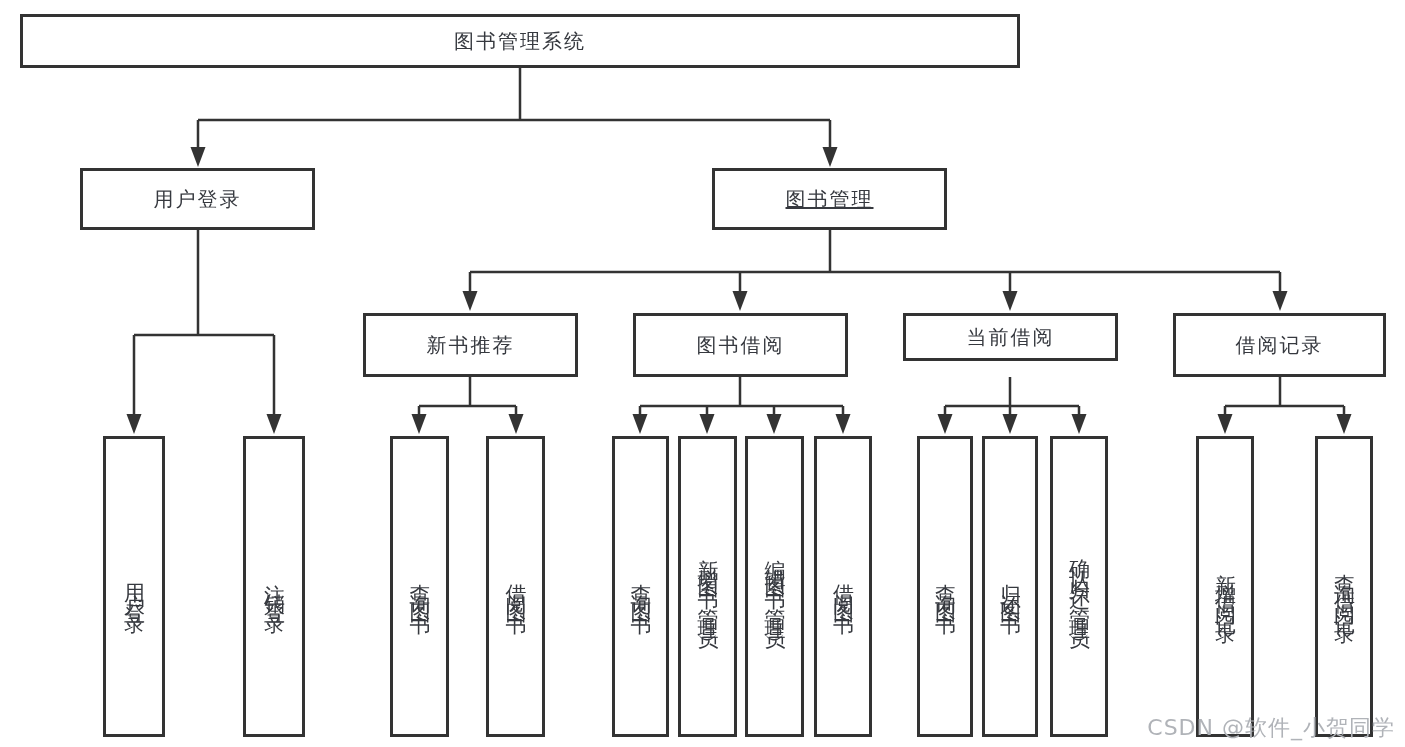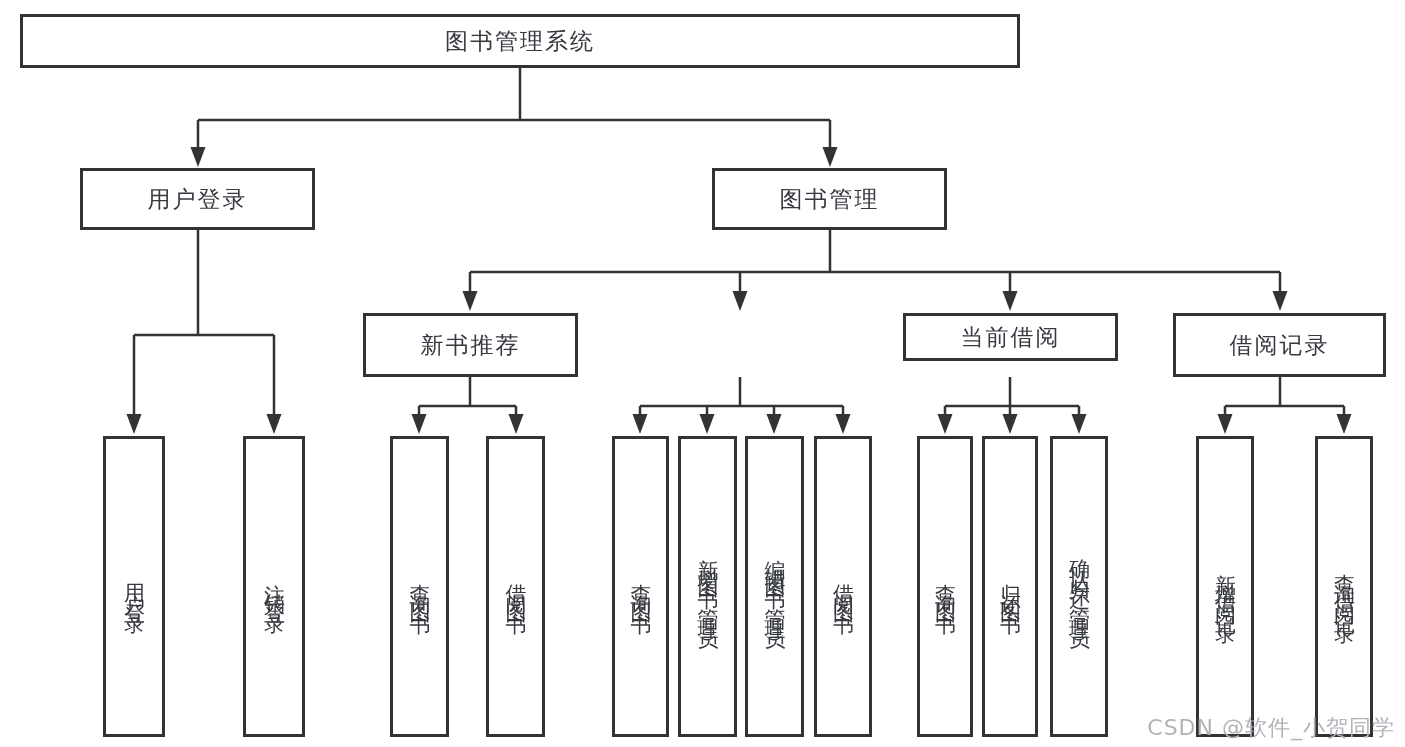--- a/index.html
+++ b/index.html
@@ -23,21 +23,21 @@
     box-sizing: border-box;
     background: #ffffff;
     border: 3px solid #333333;
     color: #36393f;
     display: flex;
     align-items: center;
     justify-content: center;
     z-index: 2;
   }
   .hlabel {
-    font-size: 23px;
+    font-size: 20px;
     letter-spacing: 2px;
     white-space: nowrap;
   }
   .leaf .vlabel {
     writing-mode: vertical-rl;
     text-orientation: mixed;
     font-size: 21px;
     letter-spacing: 10px;
     line-height: 1.1;
     white-space: nowrap;
@@ -101,26 +101,29 @@
     </g>
   </svg>
 
   <div class="node" style="left:20px; top:14px; width:1000px; height:54px;">
     <span class="hlabel">图书管理系统</span>
   </div>
 
   <div class="node" style="left:80px; top:168px; width:235px; height:62px;">
     <span class="hlabel">用户登录</span>
   </div>
-  <div class="node" style="left:712px; top:168px; width:235px; height:62px;">
+  <div class="node" style="left:712px; top:168px; width:235px; height:62px;text-decoration:underline;">
     <span class="hlabel">图书管理</span>
   </div>
 
   <div class="node" style="left:363px; top:313px; width:215px; height:64px;">
     <span class="hlabel">新书推荐</span>
+  </div>
+  <div class="node" style="left:633px; top:313px; width:215px; height:64px;">
+    <span class="hlabel">图书借阅</span>
   </div>
   <div class="node" style="left:903px; top:313px; width:215px; height:48px;">
     <span class="hlabel">当前借阅</span>
   </div>
   <div class="node" style="left:1173px; top:313px; width:213px; height:64px;text-align:right;">
     <span class="hlabel">借阅记录</span>
   </div>
 
   <div class="node leaf" style="left:103px; top:436px; width:62px; height:301px;">
     <span class="vlabel">用户登录</span>

